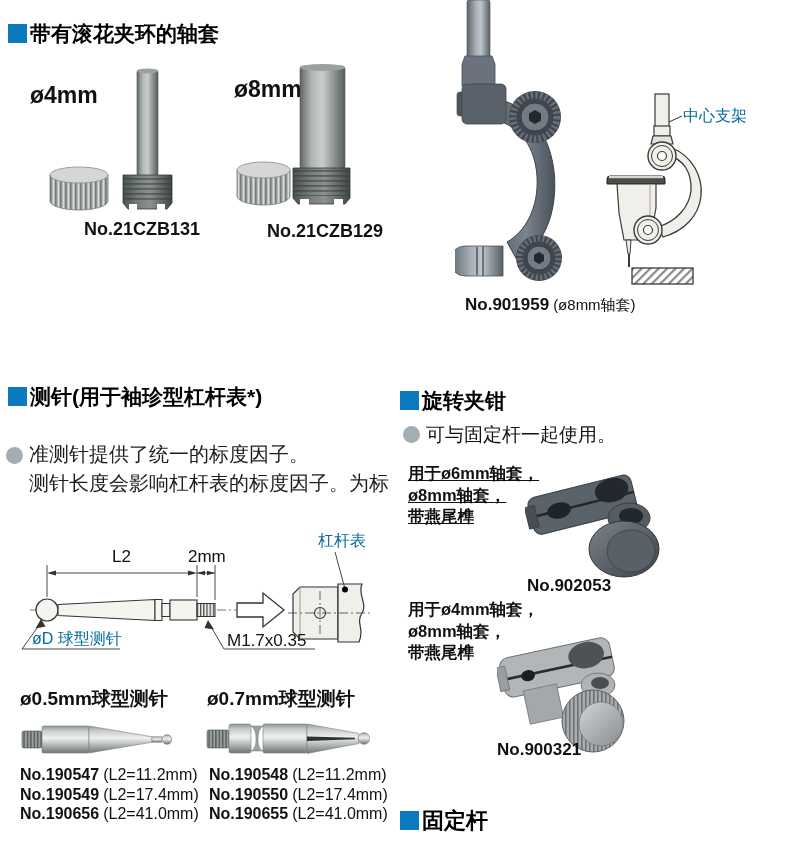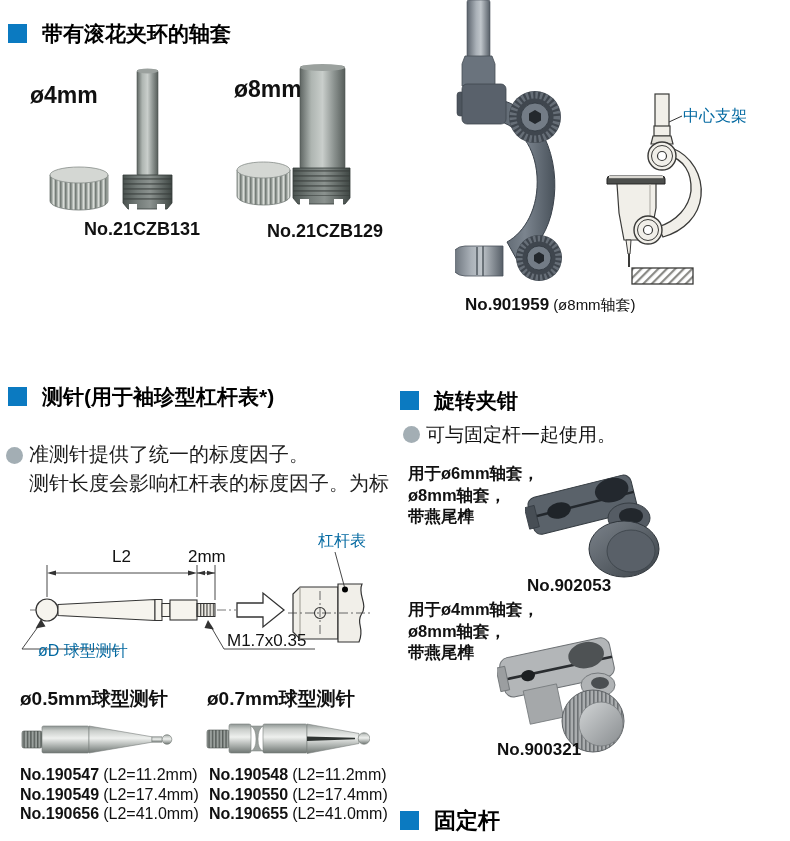--- a/index.html
+++ b/index.html
@@ -1,19 +1,19 @@
 <!DOCTYPE html>
 <html style="--accent-blue: #0b7ac1; --bullet-gray: #a3aeb4;"><head>
 <meta charset="utf-8">
 <style>
   html,body{margin:0;padding:0;background:#fff;}
   .page{position:relative;width:790px;height:841px;background:#fff;overflow:hidden;
         font-family:"Liberation Sans","DejaVu Sans",sans-serif;color:#111;}
   .abs{position:absolute;}
-  .sec-h{display:flex;align-items:flex-start;gap:15px;font-weight:700;font-size:21px;line-height:22px;color:#000;white-space:nowrap;}
+  .sec-h{display:flex;align-items:flex-start;gap:3px;font-weight:700;font-size:21px;line-height:22px;color:#000;white-space:nowrap;}
   .sq{width:19px;height:19px;background:var(--accent-blue,#0b7ac1);flex:0 0 auto;margin-top:1px;}
   .bullet{width:17px;height:17px;border-radius:50%;background:var(--bullet-gray,#a3aeb4);}
   .size-label{font-weight:700;font-size:23px;white-space:nowrap;}
   .part-no{font-weight:700;font-size:18px;white-space:nowrap;}
   .caption{font-size:17px;white-space:nowrap;margin-left:37px;}
   .caption .pn{font-weight:700;font-size:17px;}
   .caption .pnote{font-size:15px;margin-left:4px;font-weight:400;}
   .footnote{font-size:14px;white-space:nowrap;}
   .footnote b{font-size:14px;}
   .note-text{font-size:20px;line-height:29px;white-space:nowrap;color:#1c1c1c;}
@@ -209,21 +209,21 @@
     <path d="M330 57 L354 57 C349 68 361 77 353 88 C348 97 357 101 351 115 L330 115 Z" fill="#f1efe9" stroke="#333" stroke-width="1.2"></path>
     <line x1="280" y1="86" x2="362" y2="86" stroke="#444" stroke-width="0.8" stroke-dasharray="9 3 2 3"></line>
     <line x1="312" y1="64" x2="312" y2="108" stroke="#444" stroke-width="0.8" stroke-dasharray="9 3 2 3"></line>
     <circle cx="312" cy="86" r="5.5" fill="none" stroke="#333" stroke-width="1.1"></circle>
     <circle cx="337" cy="62.5" r="3" fill="#000"></circle>
     <line x1="327" y1="25" x2="336.5" y2="60" stroke="#333" stroke-width="0.9"></line>
   </svg>
 
   <div class="abs dim-label" style="left:112px;top:547px;">L2</div>
   <div class="abs dim-label" style="left:188px;top:547px;">2mm</div>
-  <div class="abs draw-label" style="left:38px;top:629px;margin-top:12px;">øD 球型测针</div>
+  <div class="abs draw-label" style="left:32px;top:629px;">øD 球型测针</div>
   <div class="abs dim-label" style="left:227px;top:631px;">M1.7x0.35</div>
   <div class="abs draw-label" style="left:318px;top:531px;">杠杆表</div>
 
   <div class="abs variant-title" style="left:20px;top:686px;">ø0.5mm球型测针</div>
 
   <svg class="abs" style="left:20px;top:716px;" width="155" height="46" viewBox="0 0 155 46">
     <defs>
       <linearGradient id="mS" x1="0" y1="0" x2="0" y2="1">
         <stop offset="0" stop-color="#8f9694"></stop>
           <stop offset="0.18" stop-color="#c9cdca"></stop>
@@ -268,21 +268,21 @@
   </div>
 
   <div class="abs sec-h" style="left:400px;top:390px;">
     <span class="sq"></span>
     <span>旋转夹钳</span>
   </div>
 
   <div class="abs bullet" style="left:403px;top:426px;"></div>
   <div class="abs" style="left:426px;top:422px;font-size:19px;white-space:nowrap;">可与固定杆一起使用。</div>
 
-  <div class="abs" style="left:408px;top:463px;">
+  <div class="abs" style="left:408px;top:463px;text-decoration:underline;">
     <div class="desc-line">用于ø6mm轴套，</div>
     <div class="desc-line">ø8mm轴套，</div>
     <div class="desc-line">带燕尾榫</div>
   </div>
 
   <svg class="abs" style="left:525px;top:455px;" width="145" height="125" viewBox="0 0 145 125">
     <defs>
       <linearGradient id="c1k" x1="0" y1="0" x2="1" y2="1">
         <stop offset="0" stop-color="#7b828a"></stop>
           <stop offset="1" stop-color="#3c4349"></stop>

